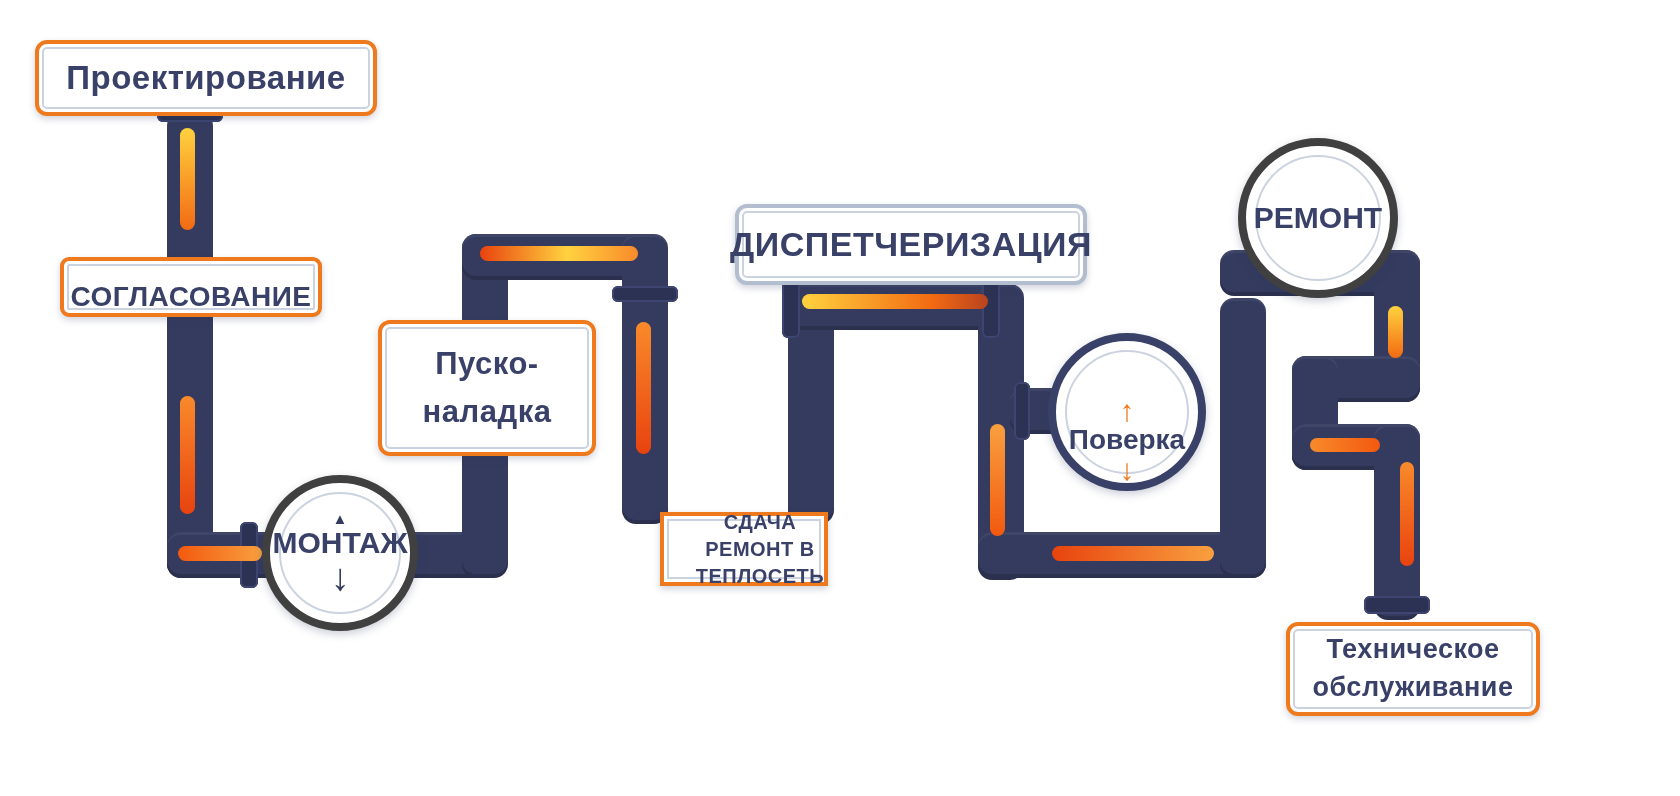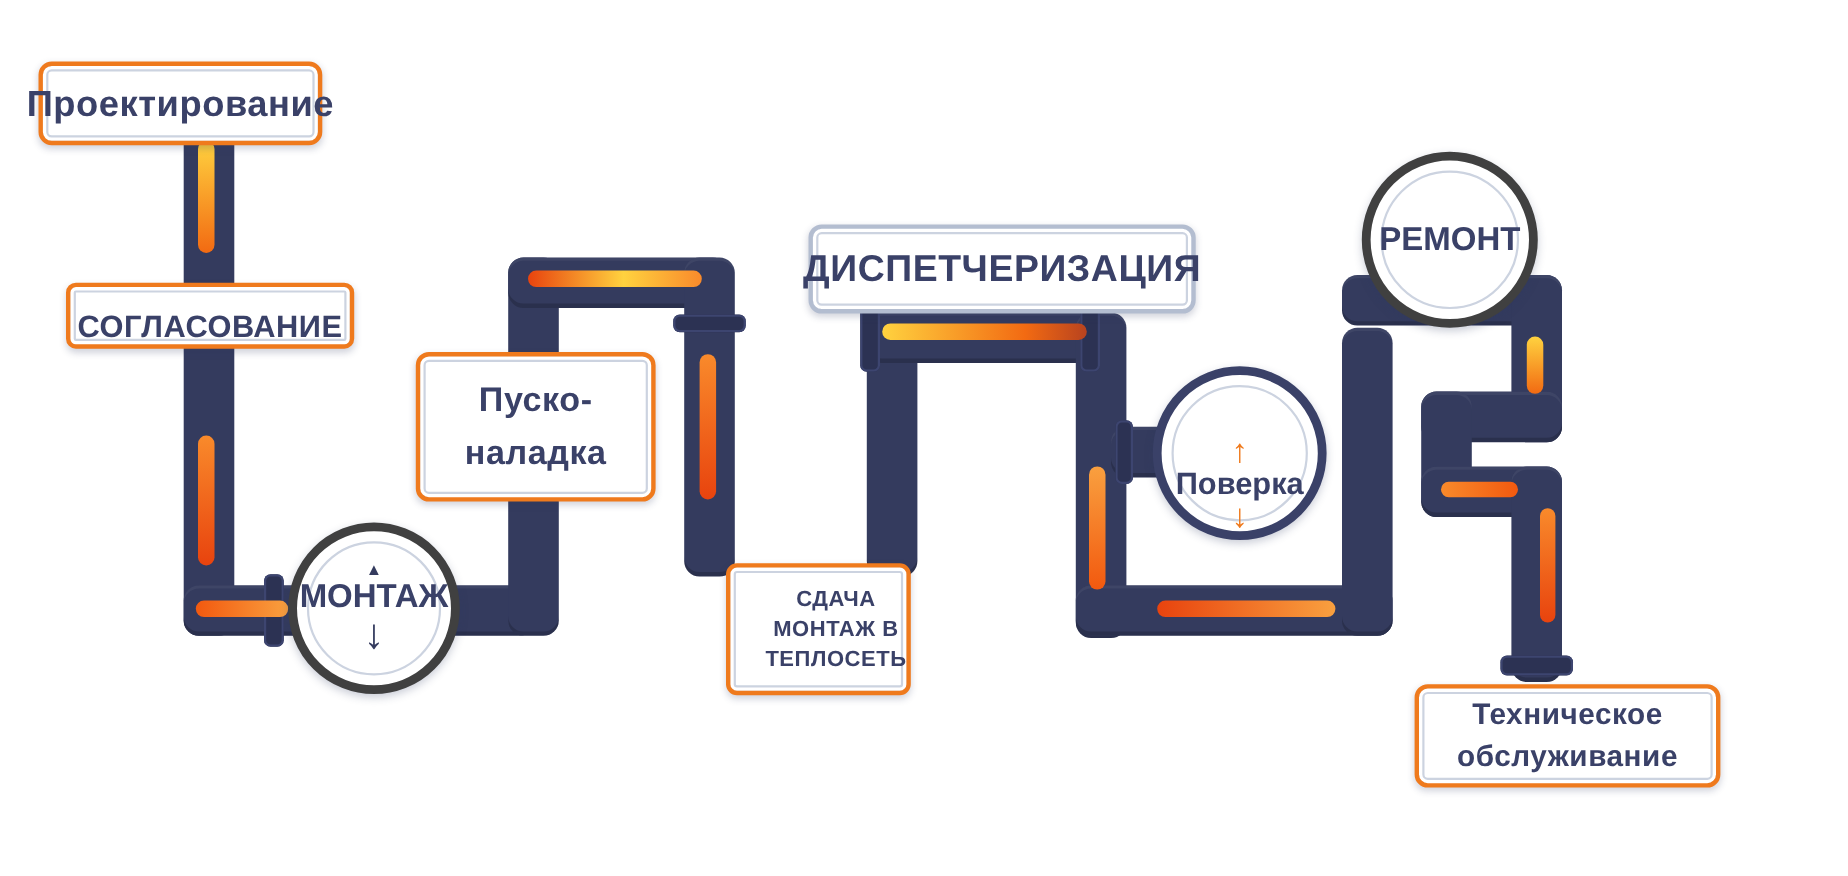--- a/index.html
+++ b/index.html
@@ -75,60 +75,60 @@
   <div class="glow" style="left:476px; top:330px; width:14px; height:108px; background:linear-gradient(180deg,#f2590f,#f98a2b);"></div>
   <div class="glow" style="left:480px; top:246px; width:158px; height:15px; background:linear-gradient(90deg,#e8430e,#ffd23f 55%,#f98a2b);"></div>
   <div class="glow" style="left:636px; top:322px; width:15px; height:132px; background:linear-gradient(180deg,#f98a2b,#e8430e);"></div>
   <div class="glow" style="left:802px; top:294px; width:186px; height:15px; background:linear-gradient(90deg,#ffd23f,#f26a12 70%,#b8431f);"></div>
   <div class="glow" style="left:990px; top:424px; width:15px; height:112px; background:linear-gradient(180deg,#f9a03f,#f2590f);"></div>
   <div class="glow" style="left:1052px; top:546px; width:162px; height:15px; background:linear-gradient(90deg,#e8430e,#f9a03f);"></div>
   <div class="glow" style="left:1388px; top:306px; width:15px; height:52px; background:linear-gradient(180deg,#ffd23f,#f26a12);"></div>
   <div class="glow" style="left:1310px; top:438px; width:70px; height:14px; background:linear-gradient(90deg,#f98a2b,#f2590f);"></div>
   <div class="glow" style="left:1400px; top:462px; width:14px; height:104px; background:linear-gradient(180deg,#f98a2b,#e8430e);"></div>
 
-  <div class="label-box t33" style="left:35px; top:40px; width:258px; height:76px;margin-top:16px;">
+  <div class="label-box t33" style="left:35px; top:40px; width:342px; height:76px;">
     <span>Проектирование</span>
   </div>
 
   <div class="label-box t28" style="left:60px; top:257px; width:262px; height:60px; border-radius:9px;">
     <span>СОГЛАСОВАНИЕ</span>
   </div>
 
   <div class="circle-node t30" style="left:262px; top:475px; width:156px; height:156px;">
     <div class="inner-ring"></div>
     <span class="arrow-navy-small">▲</span>
     <span>МОНТАЖ</span>
     <span class="arrow-navy-big">↓</span>
   </div>
 
   <div class="label-box t31" style="left:378px; top:320px; width:218px; height:136px;">
     <span>Пуско-</span>
     <span>наладка</span>
   </div>
 
-  <div class="label-box t20" style="left:660px; top:512px; width:168px; height:120px; border-radius:10px;padding-left:32px;">
+  <div class="label-box t20" style="left:660px; top:512px; width:168px; height:74px; border-radius:0;padding-left:32px;">
     <span>СДАЧА</span>
-    <span>МОНТАЖ В</span>
+    <span>РЕМОНТ В</span>
     <span>ТЕПЛОСЕТЬ</span>
   </div>
 
   <div class="label-box silver t34" style="left:735px; top:204px; width:352px; height:81px;">
     <span>ДИСПЕТЧЕРИЗАЦИЯ</span>
   </div>
 
   <div class="circle-node navy t28" style="left:1048px; top:333px; width:158px; height:158px;">
     <div class="inner-ring"></div>
     <span class="arrow-orange">↑</span>
     <span>Поверка</span>
     <span class="arrow-orange">↓</span>
   </div>
 
   <div class="circle-node t30" style="left:1238px; top:138px; width:160px; height:160px;">
     <div class="inner-ring"></div>
     <span>РЕМОНТ</span>
   </div>
 
-  <div class="label-box t27" style="left:1286px; top:622px; width:278px; height:94px;">
+  <div class="label-box t27" style="left:1286px; top:622px; width:254px; height:94px;">
     <span>Техническое</span>
     <span>обслуживание</span>
   </div>
 
 </div>
 
 </body></html>

